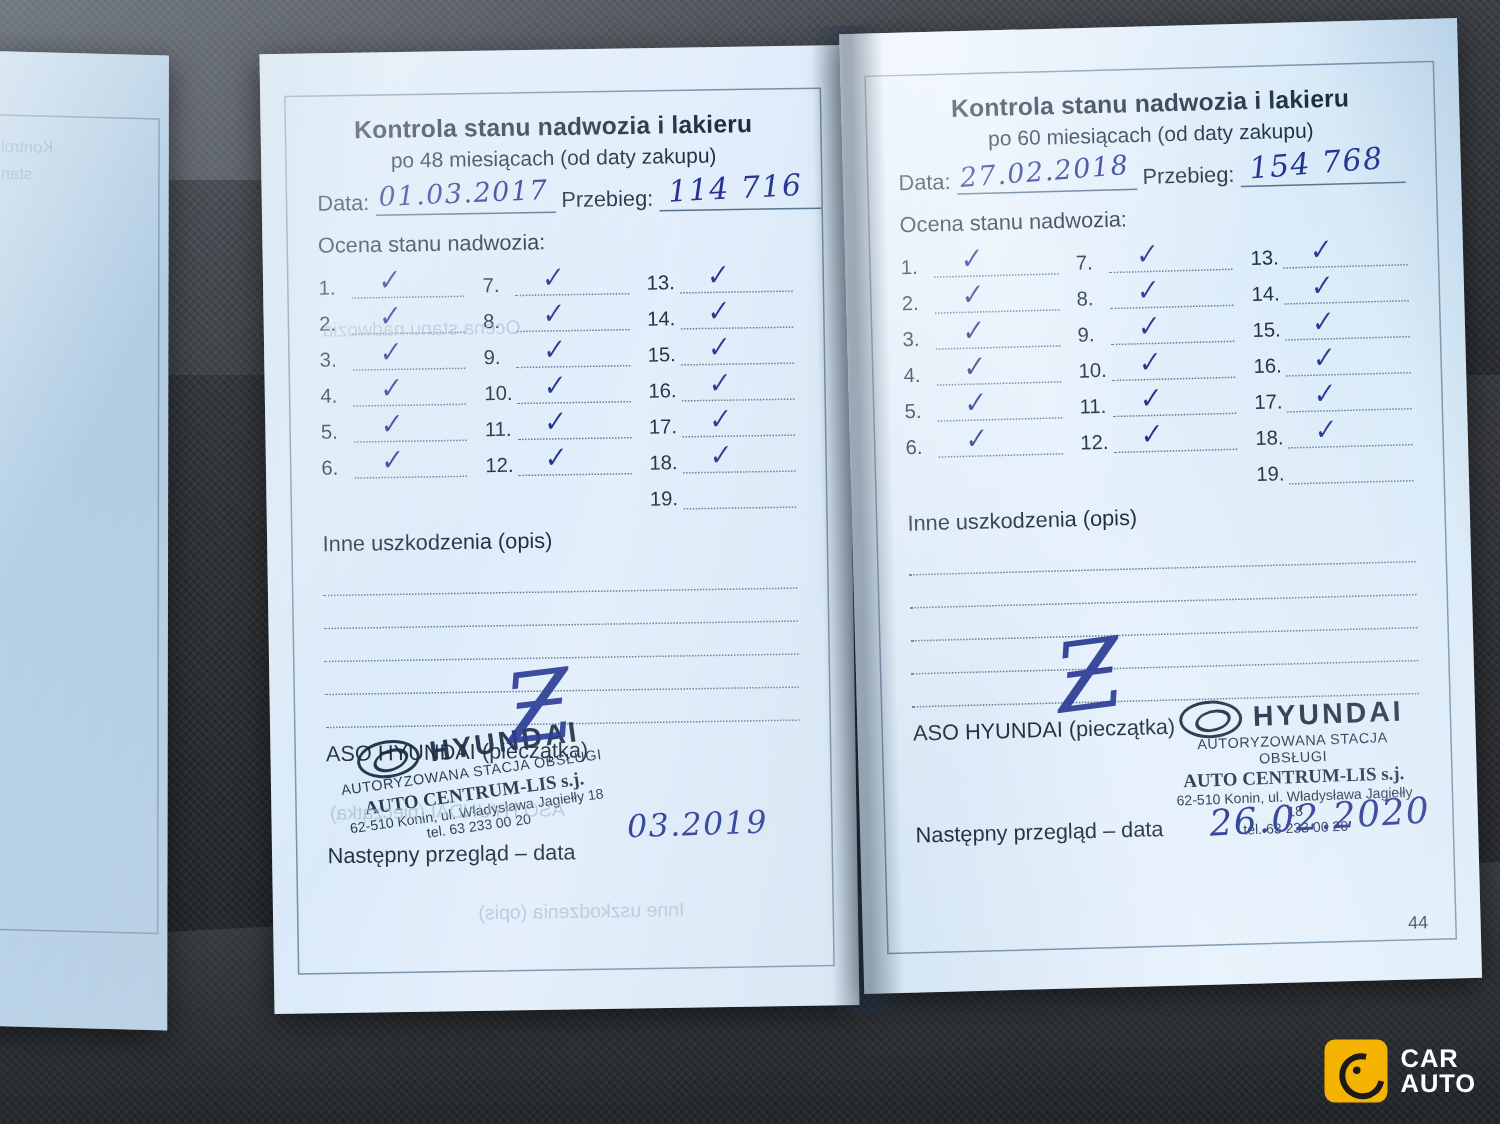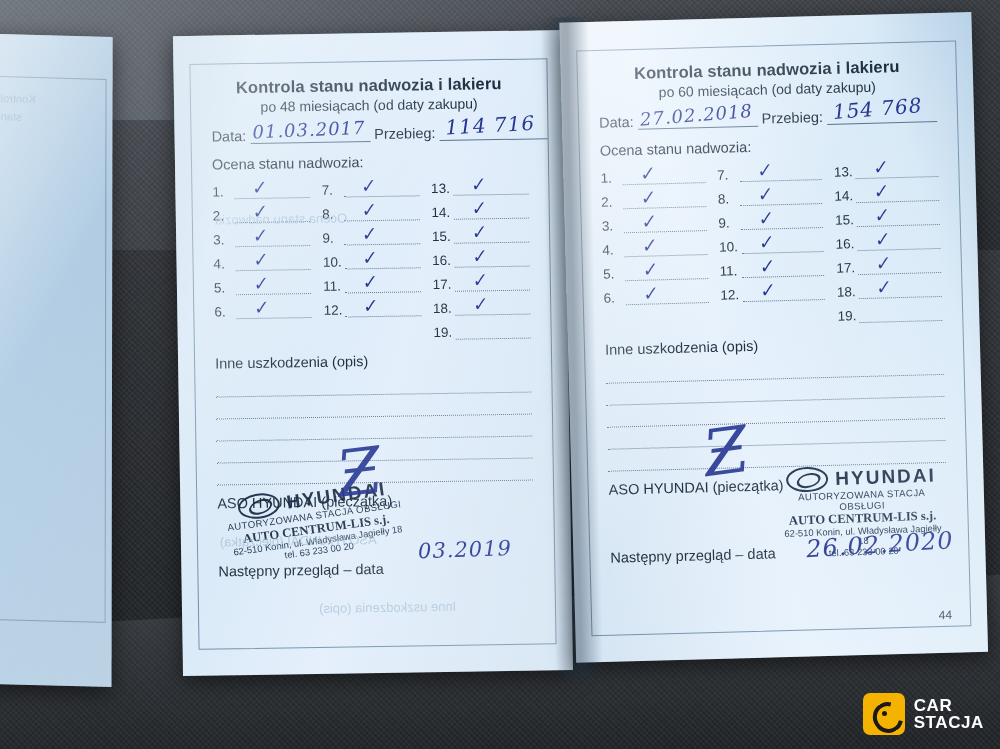--- a/index.html
+++ b/index.html
@@ -747,16 +747,16 @@
       <div class="page-sheen"></div>
     </div>
 
     <div class="gutter"></div>
   </div>
 
   <div class="watermark">
     <span class="wm-badge"></span>
     <span class="wm-text">
       <span>CAR</span><br>
-      <span>STACJA</span>
+      <span>AUTO</span>
     </span>
   </div>
 </div>
 
 </body></html>

